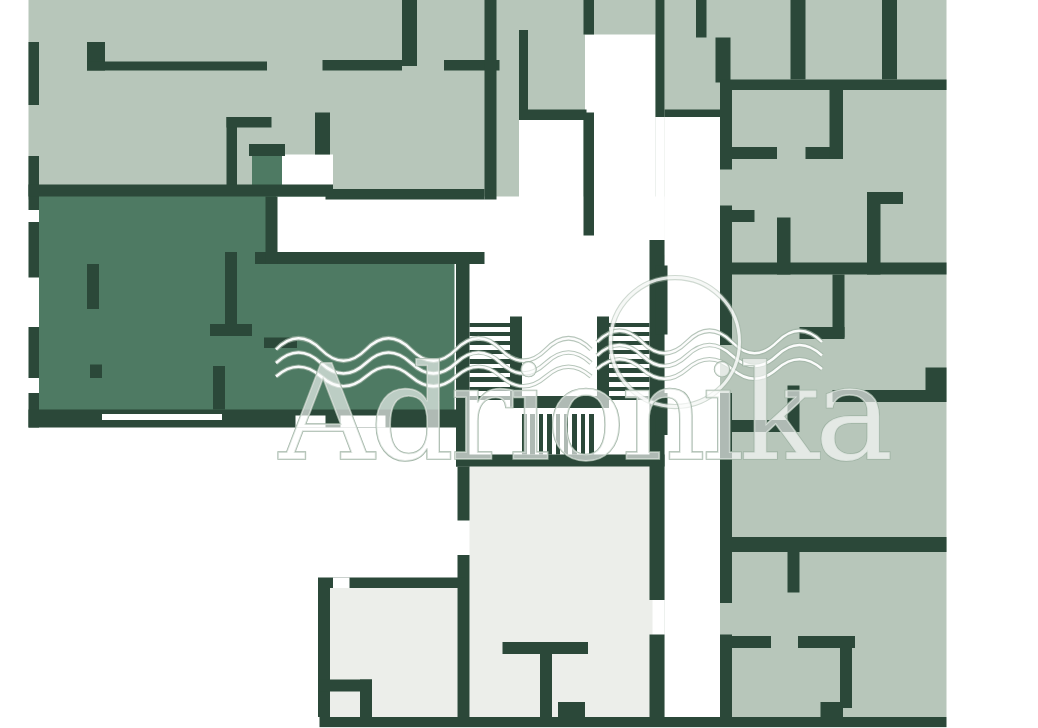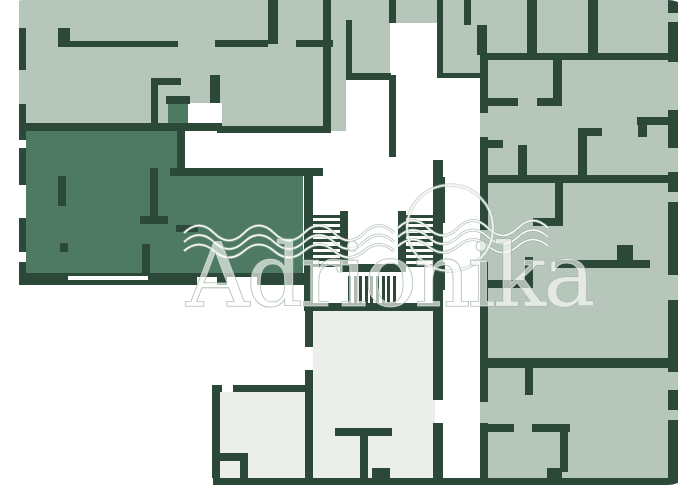--- a/index.html
+++ b/index.html
@@ -1,17 +1,17 @@
 <!DOCTYPE html>
 <html style="--bg: #ffffff; --room: #b7c6ba; --room-dark: #4e7a63; --room-pale: #eceeea; --wall: #2b4839; --wm-stroke: #9fb3a4;"><head>
 <meta charset="utf-8">
 <style>
   html,body{margin:0;padding:0;background:#ffffff;}
-  #stage{position:relative;width:692px;height:485px;background:var(--bg,#fff);overflow:hidden;
-         font-family:"Liberation Sans",sans-serif;border-radius:24px;}
+  #stage{position:relative;width:631px;height:485px;background:var(--bg,#fff);overflow:hidden;
+         font-family:"Liberation Sans",sans-serif;}
   .shape{position:absolute;}
   .sage{background:var(--room);}
   .dark{background:var(--room-dark);}
   .pale{background:var(--room-pale);}
   .white{background:var(--bg);}
   .wall{background:var(--wall);}
   .treads-h{background:repeating-linear-gradient(to bottom,var(--wall) 0 3px,transparent 3px 6.1px);}
   .treads-v{background:repeating-linear-gradient(to right,var(--wall) 0 3px,transparent 3px 5.6px);}
   #wm{position:absolute;left:0;top:0;pointer-events:none;}
   .wave-s{fill:none;stroke:var(--wm-stroke);stroke-width:3;opacity:.75;}

